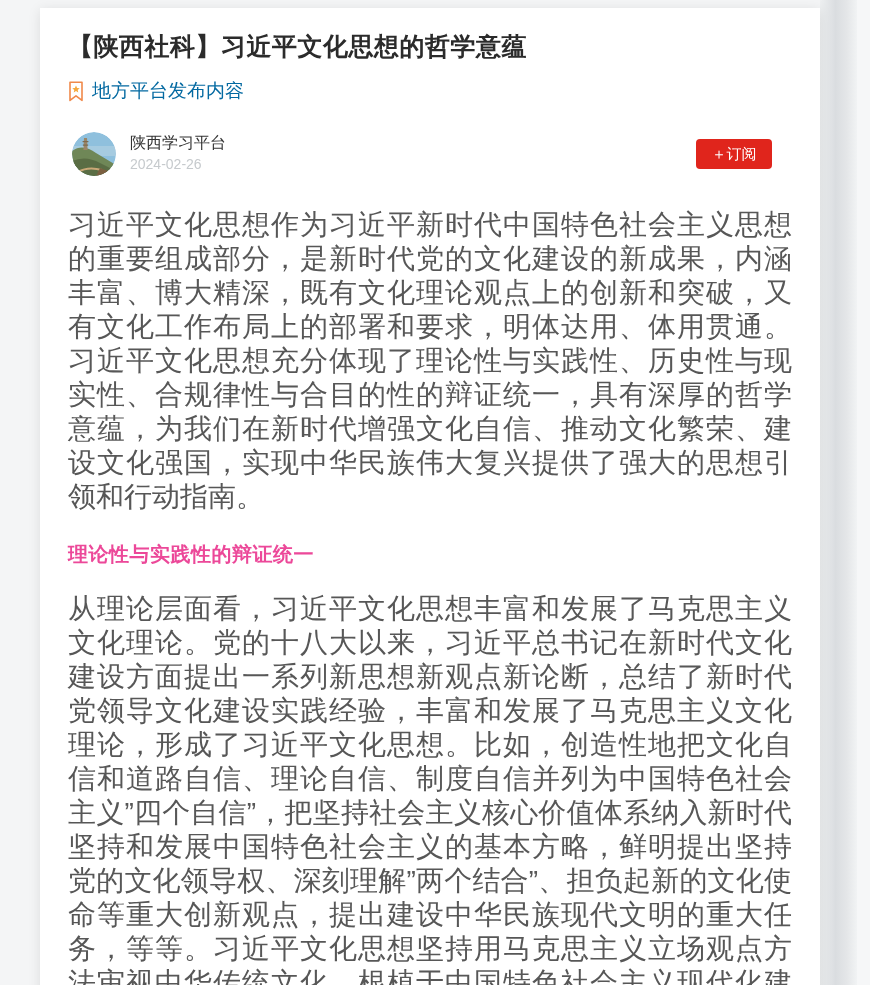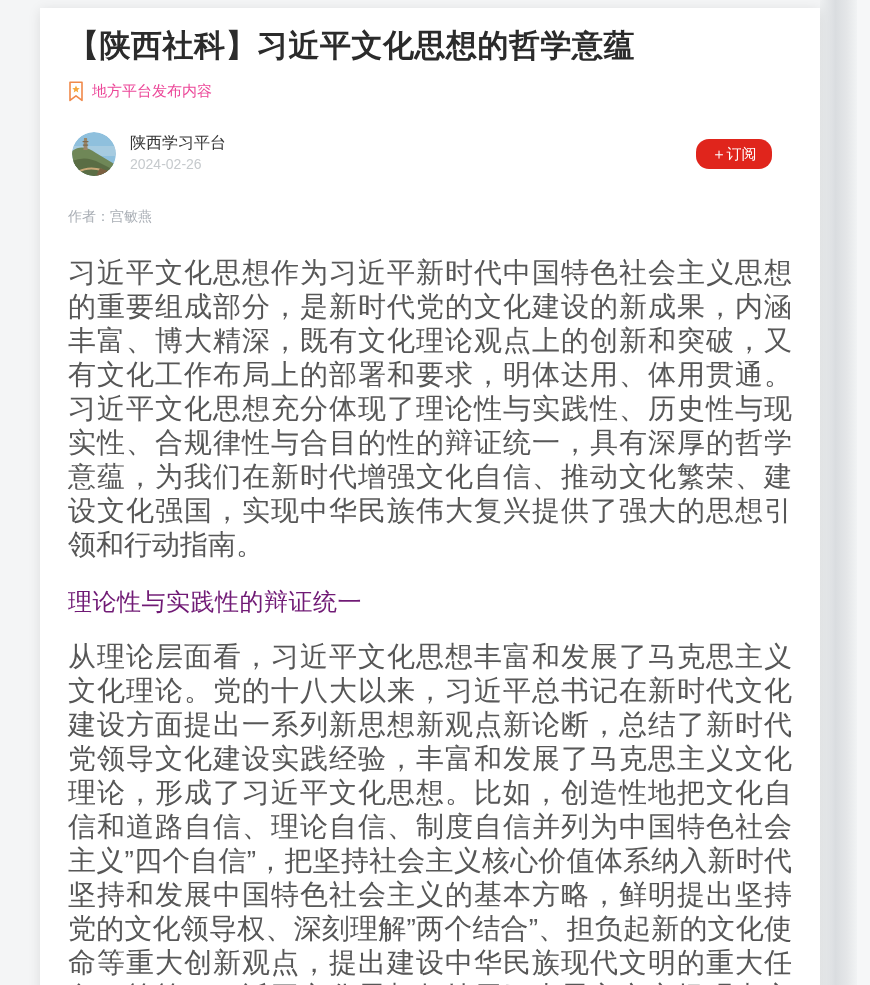--- a/index.html
+++ b/index.html
@@ -24,59 +24,59 @@
   }
 
   .card {
     position: absolute; left: 40px; top: 8px; width: 780px; height: 1400px;
     background: #ffffff;
     box-shadow: 0 2px 12px rgba(0,0,0,0.10);
   }
   .card-inner { padding: 20px 28px 0 28px; }
 
   h1.title {
-    margin: 0; font-size: 31px; line-height: 36px; font-weight: 700;
+    margin: 0; font-size: 25px; line-height: 36px; font-weight: 700;
     color: #2b2b2b; letter-spacing: 0.5px;
   }
 
   .badge-row { margin-top: 16px; display: flex; align-items: center; height: 22px; }
   .badge-row .icon { width: 16px; height: 21px; margin-right: 8px; display: inline-block; }
-  .badge-label { font-size: 15px; color: #ec4899; }
+  .badge-label { font-size: 19px; color: #0369a1; }
 
   .source-row { margin-top: 28px; position: relative; height: 48px; text-decoration: underline; }
   .avatar {
     position: absolute; left: 4px; top: 2px; width: 44px; height: 44px;
     border-radius: 50%; overflow: hidden; display: block;
   }
   .source-name {
     position: absolute; left: 62px; top: 3px; font-size: 16px; color: #333333;
   }
   .source-date {
     position: absolute; left: 62px; top: 26px; font-size: 14px; color: #c6cacd; text-align: center;
   }
   .subscribe-btn {
     position: absolute; right: 20px; top: 9px;
-    width: 76px; height: 30px; border: none; border-radius: 13px;
+    width: 76px; height: 30px; border: none; border-radius: 4px;
     color: #ffffff; font-size: 15px; line-height: 30px; text-align: center;
     cursor: pointer; padding: 0;
     font-family: "Liberation Sans", "DejaVu Sans", sans-serif;
   }
 
   .author-line { margin-top: 30px; font-size: 14px; color: #a9aeb5; }
 
   .article-body { margin-top: 30px; width: 724px; }
   .article-body p {
     margin: 0 0 26px 0;
     font-size: 28px; line-height: 34px; color: #575757;
     text-align: justify;
     word-break: break-all;
   }
   .article-body h2 {
     margin: 24px 0 24px 0;
-    font-size: 24px; line-height: 28px; font-weight: 400; color: #701a75;
+    font-size: 20px; line-height: 28px; font-weight: 700; color: #ec4899;
     letter-spacing: 0.5px;
   }
 </style>
 </head>
 <body>
 
 <div class="page">
 
   <div class="right-gap"></div>
   <div class="right-sliver"></div>
@@ -115,21 +115,20 @@
               <path d="M6,40 Q16,34 30,38" stroke="#caa877" stroke-width="2" fill="none"></path>
               <path d="M28,36 L44,42 L44,44 L24,44 Z" fill="#7b5f40"></path>
             </g>
           </svg>
         </span>
         <div class="source-name">陕西学习平台</div>
         <div class="source-date">2024-02-26</div>
         <button class="subscribe-btn" style="background:#e0251c">＋订阅</button>
       </div>
 
-      <div class="author-line">作者：宫敏燕</div>
 
       <div class="article-body">
           <p>习近平文化思想作为习近平新时代中国特色社会主义思想的重要组成部分，是新时代党的文化建设的新成果，内涵丰富、博大精深，既有文化理论观点上的创新和突破，又有文化工作布局上的部署和要求，明体达用、体用贯通。习近平文化思想充分体现了理论性与实践性、历史性与现实性、合规律性与合目的性的辩证统一，具有深厚的哲学意蕴，为我们在新时代增强文化自信、推动文化繁荣、建设文化强国，实现中华民族伟大复兴提供了强大的思想引领和行动指南。</p>
           <h2>理论性与实践性的辩证统一</h2>
           <p>从理论层面看，习近平文化思想丰富和发展了马克思主义文化理论。党的十八大以来，习近平总书记在新时代文化建设方面提出一系列新思想新观点新论断，总结了新时代党领导文化建设实践经验，丰富和发展了马克思主义文化理论，形成了习近平文化思想。比如，创造性地把文化自信和道路自信、理论自信、制度自信并列为中国特色社会主义”四个自信”，把坚持社会主义核心价值体系纳入新时代坚持和发展中国特色社会主义的基本方略，鲜明提出坚持党的文化领导权、深刻理解”两个结合”、担负起新的文化使命等重大创新观点，提出建设中华民族现代文明的重大任务，等等。习近平文化思想坚持用马克思主义立场观点方法审视中华传统文化，根植于中国特色社会主义现代化建设发展实践指导推动工作，从哲学高度对新时代</p>
         </div>
 
     </div>
   </div>
 

